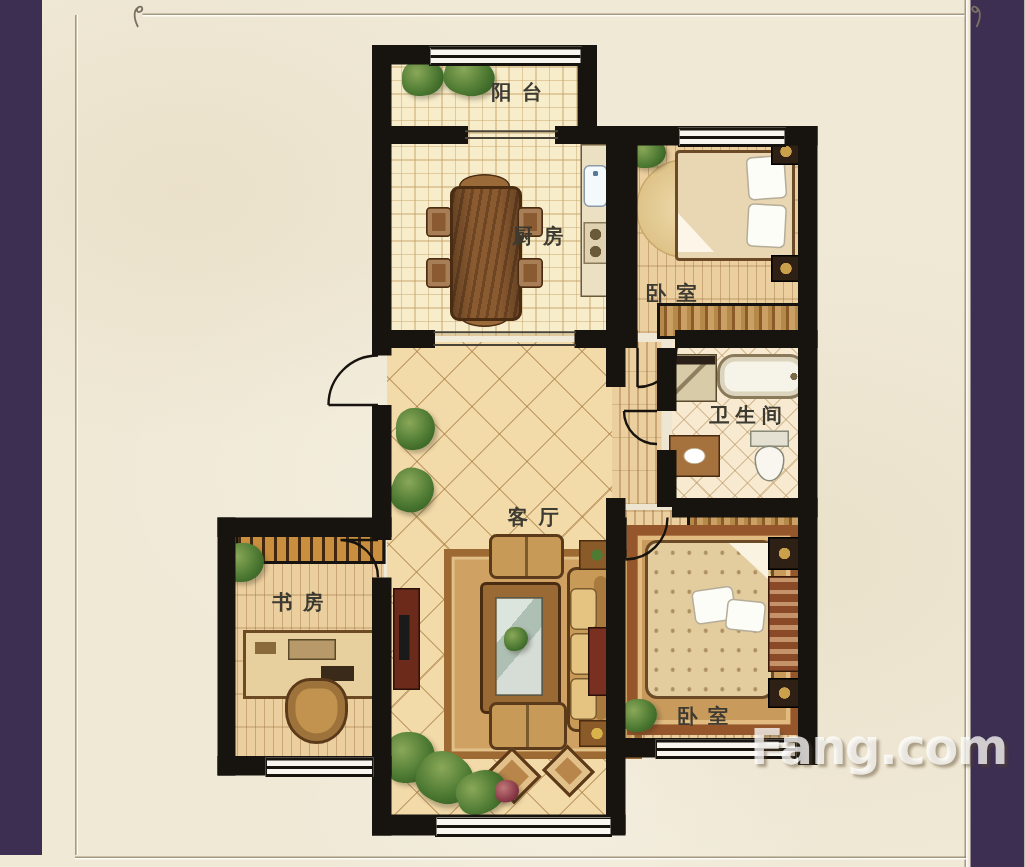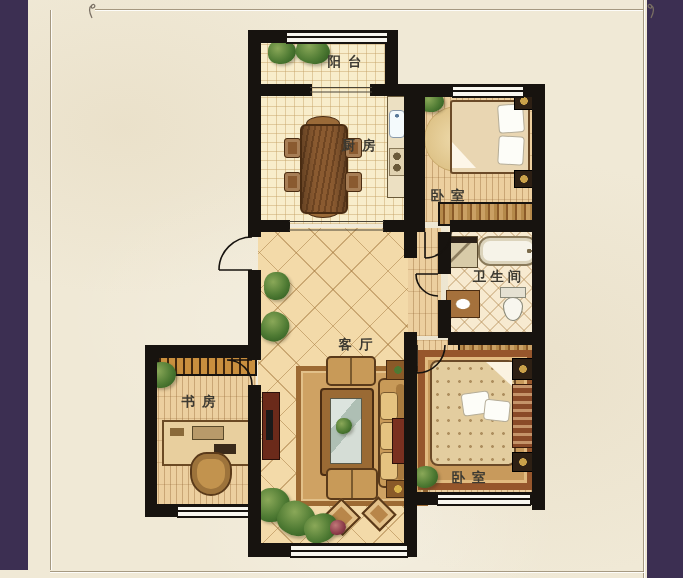--- a/index.html
+++ b/index.html
@@ -203,23 +203,24 @@
       <path d="M438,274 H416 M416,274 A22,22 0 0 0 438,296"></path>
       <path d="M417,345 V373 M417,373 A28,28 0 0 0 445,345"></path>
     </g>
     <g stroke="#4a4438" stroke-width="1.2" fill="none">
       <path d="M310,87.5 H372 M310,92 H372"></path>
       <path d="M289,221.5 H384 M289,230 H384"></path>
     </g>
   </svg>
 
   <div class="lbl" style="left:348px;top:62px;">阳台</div>
-  <div class="lbl" style="left:362px;top:146px;">厨房</div>
+  <div class="lbl" style="left:362px;top:158px;">厨房</div>
   <div class="lbl" style="left:451px;top:196px;">卧室</div>
   <div class="lbl" style="left:499px;top:277px;letter-spacing:4px;">卫生间</div>
   <div class="lbl" style="left:359px;top:345px;">客厅</div>
   <div class="lbl" style="left:202px;top:402px;">书房</div>
   <div class="lbl" style="left:472px;top:478px;">卧室</div>
 
   <div class="wm">
+    <div class="wm-en">Fang.com</div>
   </div>
 
 </div>
 
 </body></html>

